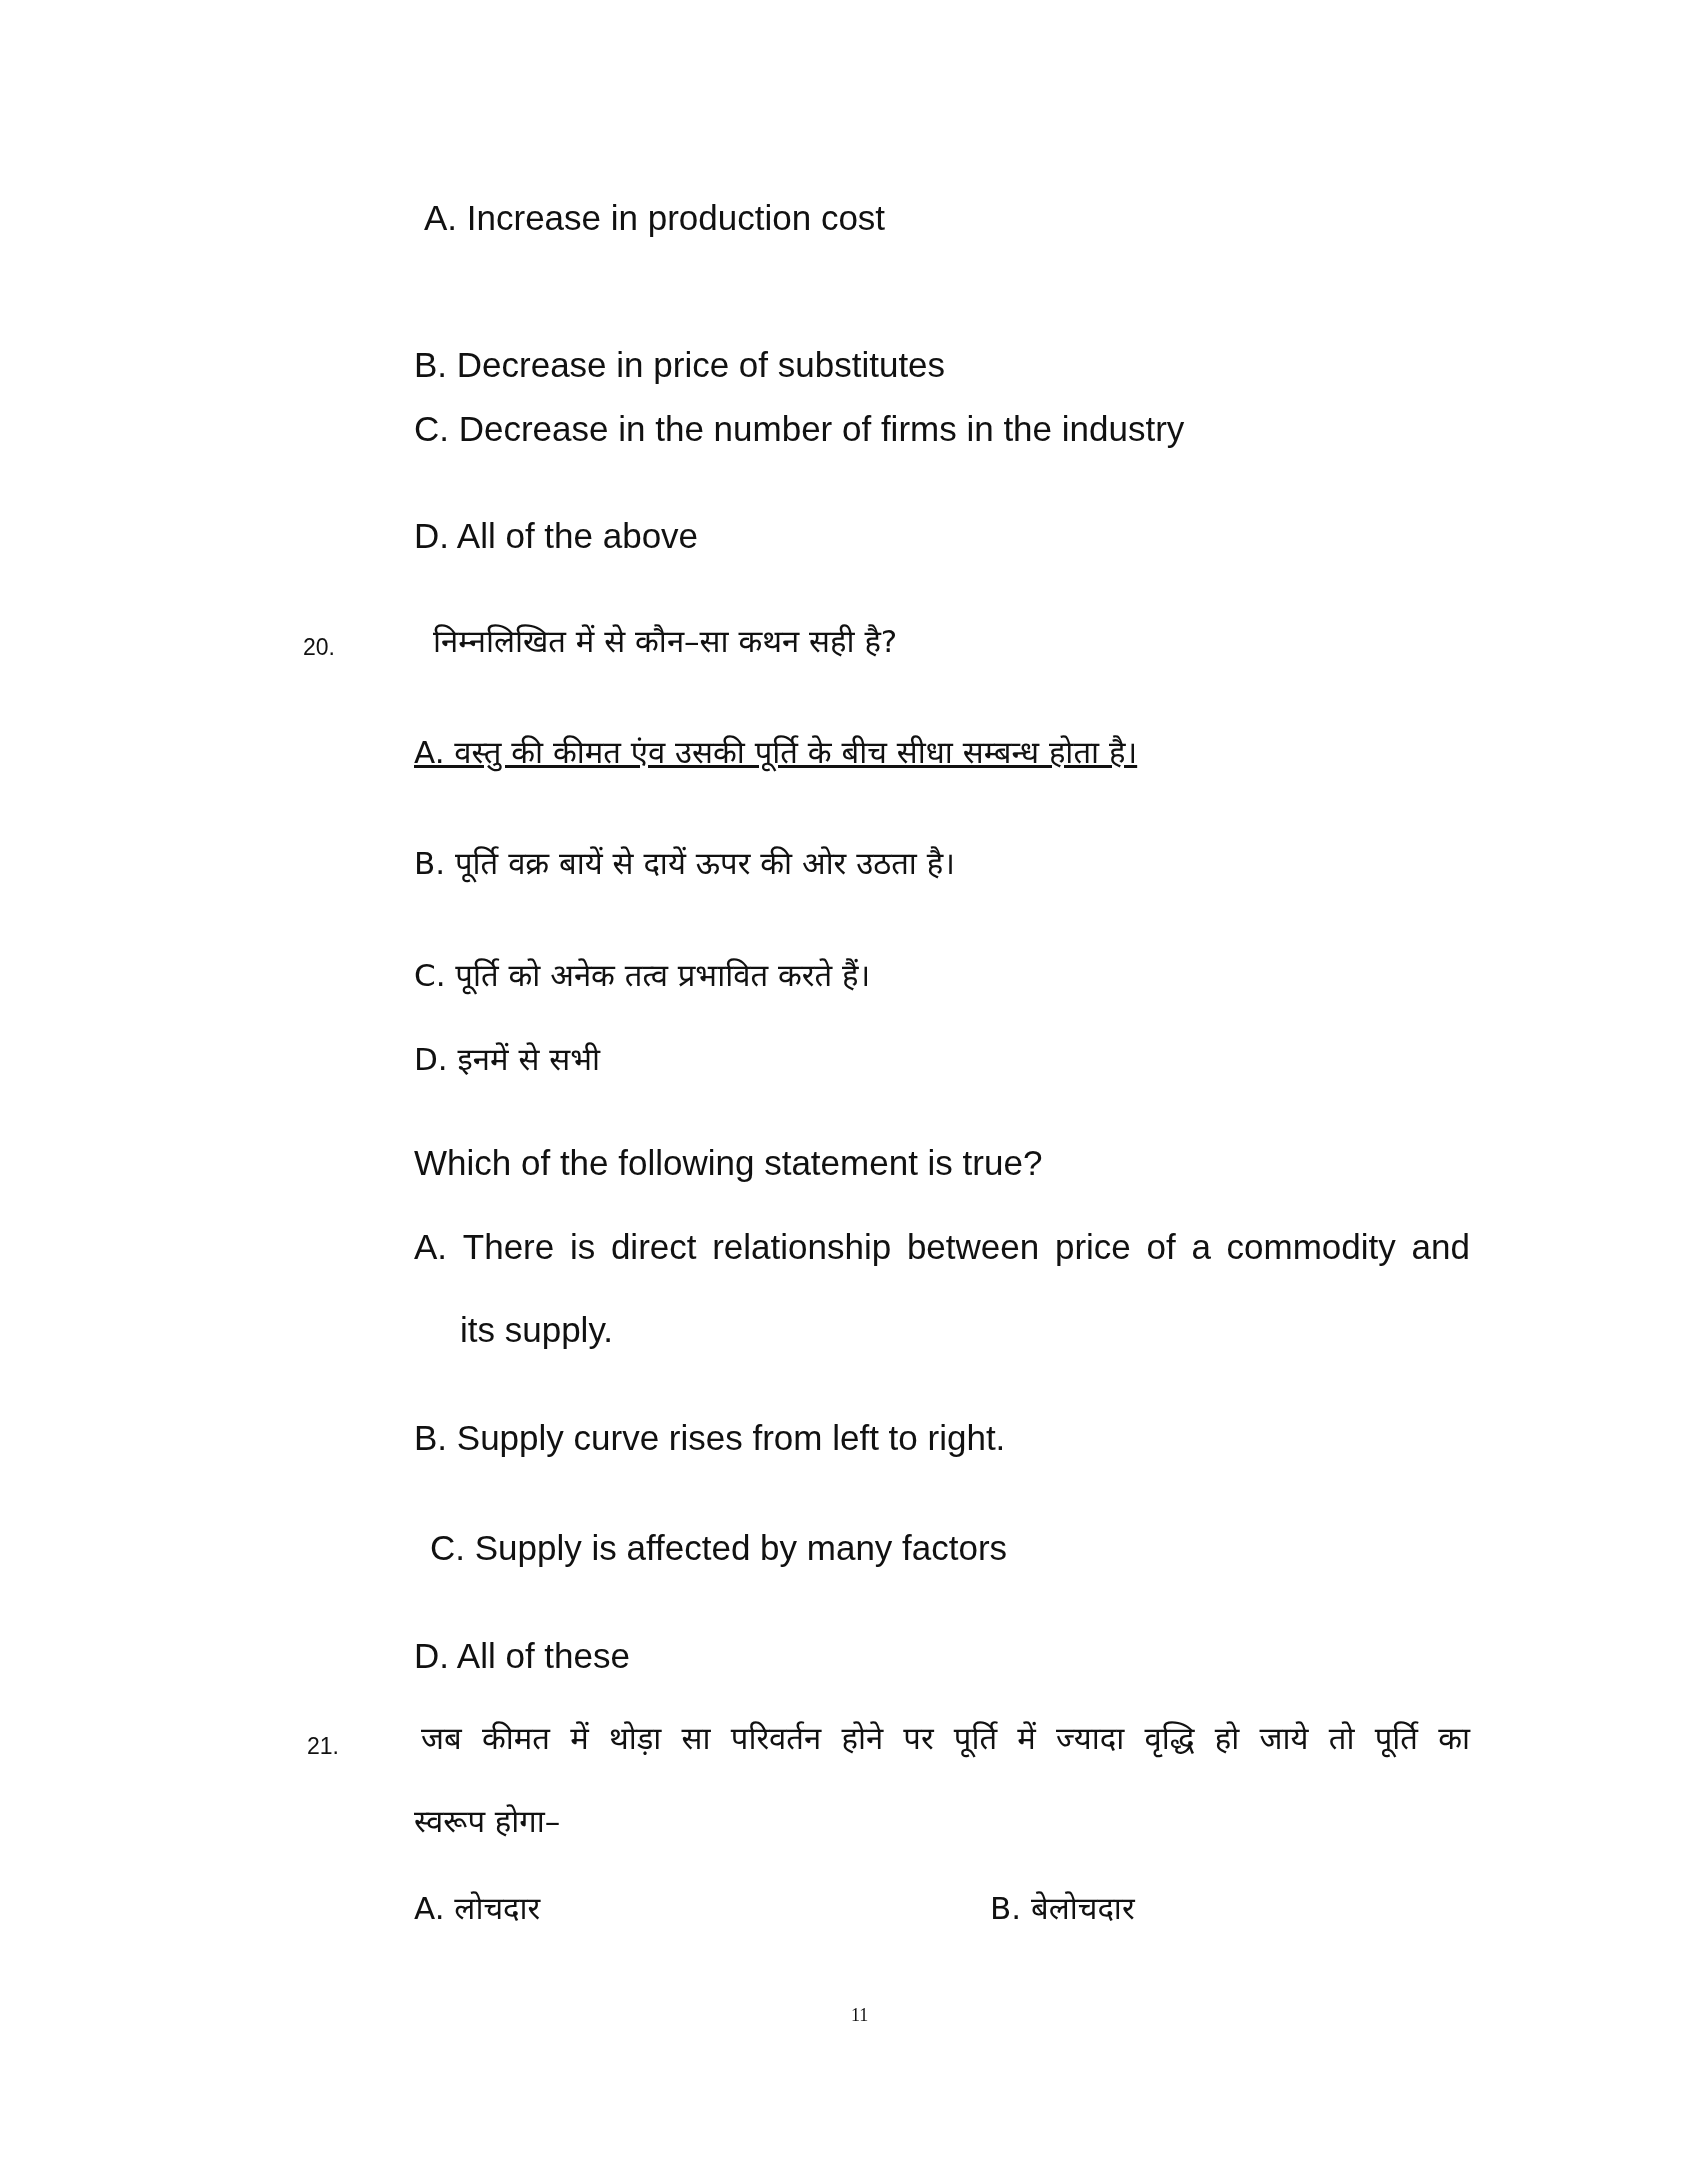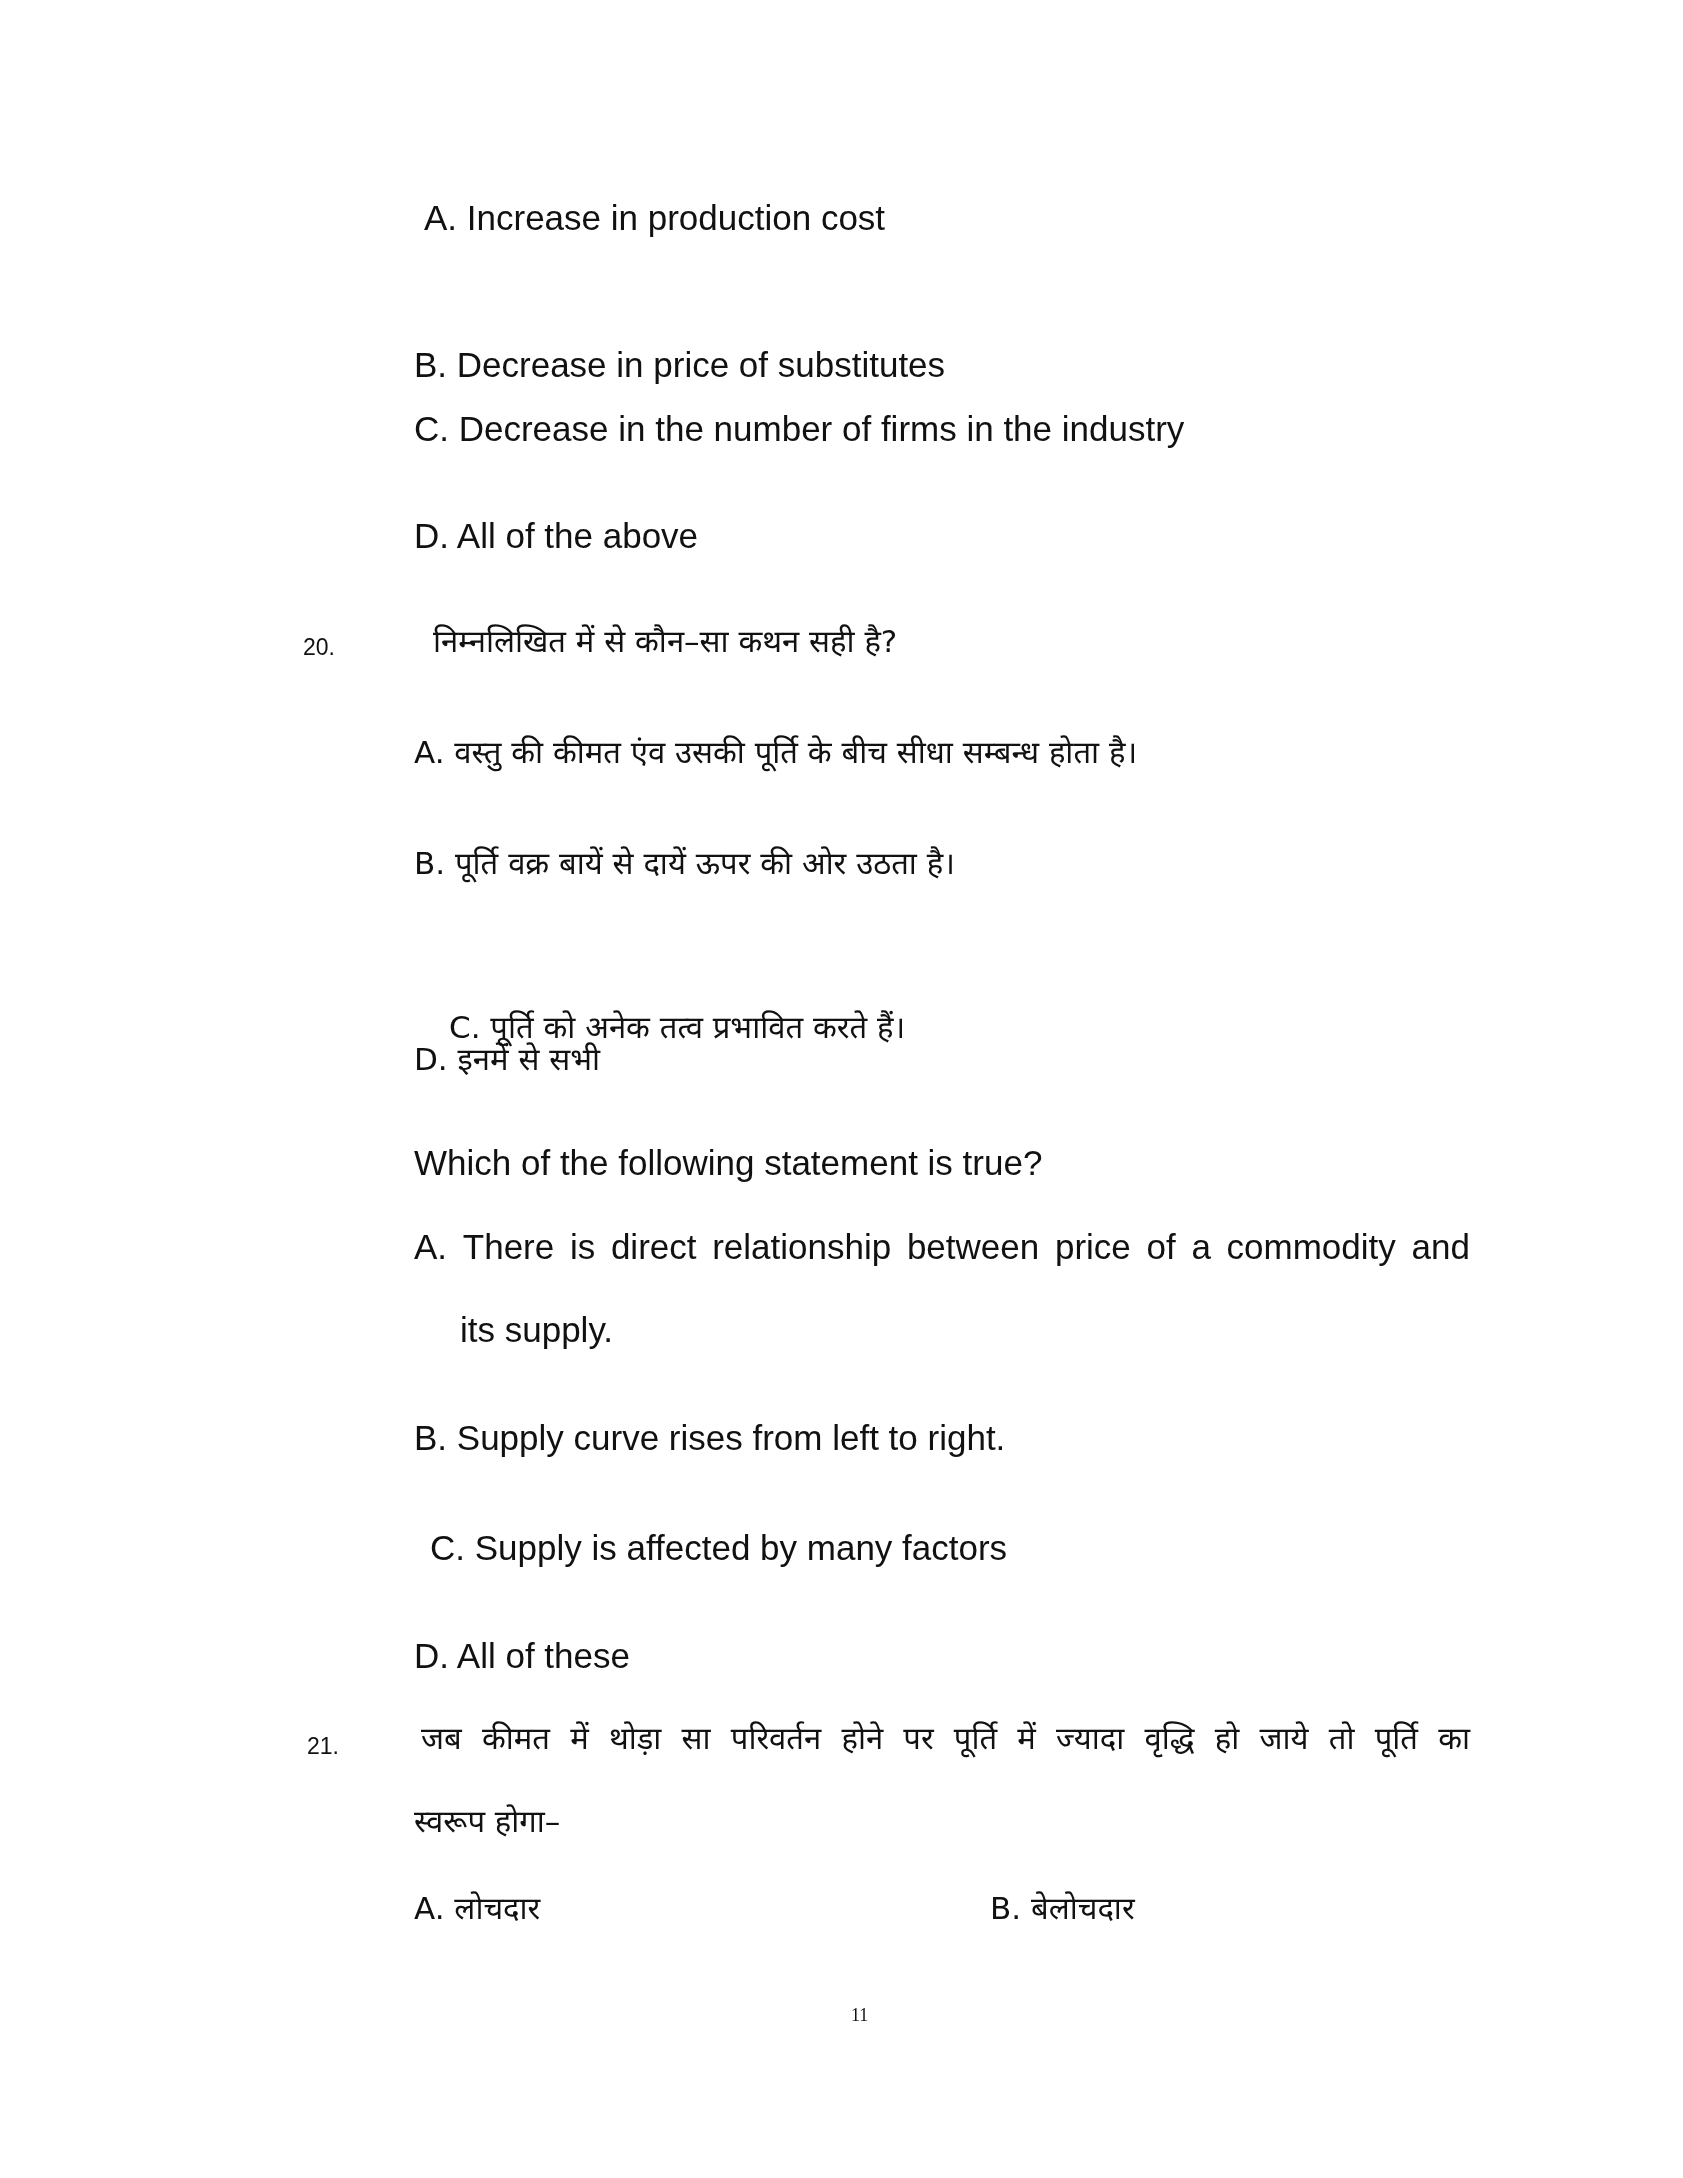--- a/index.html
+++ b/index.html
@@ -15,23 +15,23 @@
 <body>
 
 <div class="line en" style="left:414px; top:200px;margin-left:10px;">A. Increase in production cost</div>
 <div class="line en" style="left:414px; top:303px;margin-top:44px;">B. Decrease in price of substitutes</div>
 <div class="line en" style="left:414px; top:411px;">C. Decrease in the number of firms in the industry</div>
 <div class="line en" style="left:414px; top:518px;">D. All of the above</div>
 
 <div class="qnum" style="left:303px; top:636px;">20.</div>
 <div class="line hi" style="left:421px; top:626px;margin-left:12px;">निम्नलिखित में से कौन–सा कथन सही है?</div>
 
-<div class="line hi" style="left:414px; top:737px;">A. वस्तु की कीमत एंव उसकी पूर्ति के बीच सीधा सम्बन्ध होता है।</div>
+<div class="line hi" style="left:414px; top:737px;text-decoration:underline;">A. वस्तु की कीमत एंव उसकी पूर्ति के बीच सीधा सम्बन्ध होता है।</div>
 <div class="line hi" style="left:414px; top:848px;">B. पूर्ति वक्र बायें से दायें ऊपर की ओर उठता है।</div>
-<div class="line hi" style="left:414px; top:1012px;margin-left:35px;">C. पूर्ति को अनेक तत्व प्रभावित करते हैं।</div>
+<div class="line hi" style="left:414px; top:960px;">C. पूर्ति को अनेक तत्व प्रभावित करते हैं।</div>
 <div class="line hi" style="left:414px; top:1044px;">D. इनमें से सभी</div>
 
 <div class="line en" style="left:414px; top:1145px;">Which of the following statement is true?</div>
 
 <div class="line en justify" style="left:414px; top:1229px;">
   <span>A.</span>
   <span>There</span>
   <span>is</span>
   <span>direct</span>
   <span>relationship</span>

